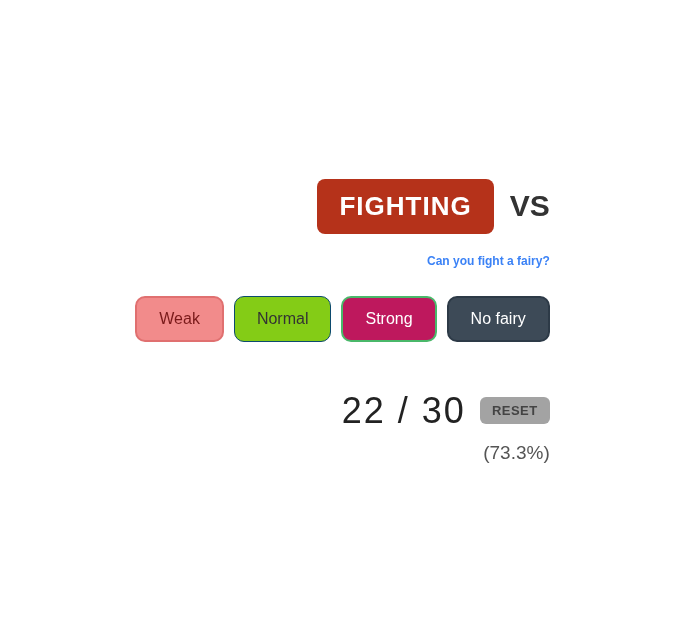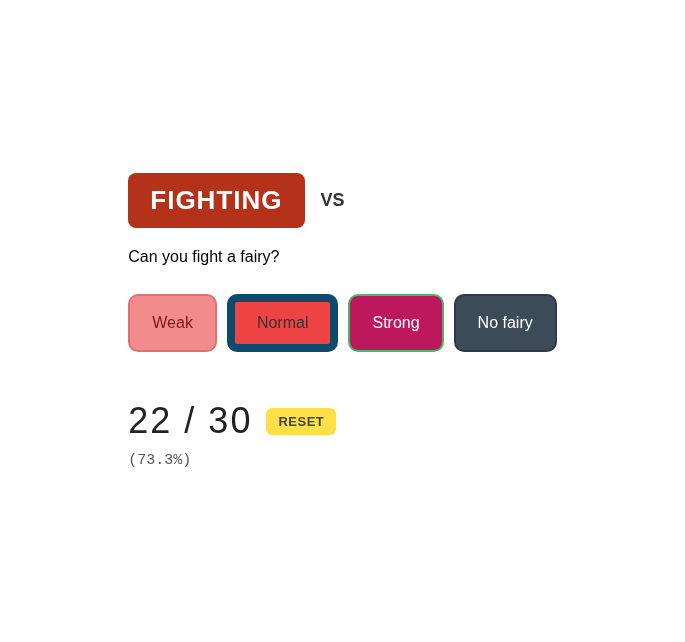--- a/index.html
+++ b/index.html
@@ -14,21 +14,21 @@
       background: #ffffff;
       display: flex;
       align-items: center;
       justify-content: center;
       font-family: Arial, sans-serif;
     }
 
     .container {
       display: flex;
       flex-direction: column;
-      align-items: flex-start;
+      align-items: flex-end;
       gap: 0;
     }
 
     .matchup-row {
       display: flex;
       align-items: center;
       gap: 16px;
       margin-bottom: 20px;
     }
 
@@ -44,29 +44,30 @@
     .type-fighting {
       background-color: #b5321a;
     }
 
     .type-fairy {
       background-color: #f9a8c9;
       color: #ffffff;
     }
 
     .vs-label {
-      font-size: 18px;
+      font-size: 30px;
       font-weight: bold;
       color: #333333;
     }
 
     .question {
-      font-size: 16px;
-      color: #000000;
+      font-size: 12px;
+      color: #3b82f6;
       margin-bottom: 28px;
+      font-weight: bold;
     }
 
     .buttons-row {
       display: flex;
       gap: 10px;
       margin-bottom: 48px;
     }
 
     .answer-btn {
       padding: 12px 22px;
@@ -79,24 +80,24 @@
       text-align: center;
     }
 
     .btn-weak {
       background-color: #f28b8b;
       color: #7a1a1a;
       border-color: #e07070;
     }
 
     .btn-normal {
-      background-color: #ef4444;
+      background-color: #84cc16;
       color: #333333;
       border-color: #cccccc;
-      border: 8px solid #0c4a6e;
+      border: 1px solid #0c4a6e;
     }
 
     .btn-strong {
       background-color: #be185d;
       color: #ffffff;
       border-color: #4ab86a;
     }
 
     .btn-noeffect {
       background-color: #3d4a57;
@@ -112,35 +113,34 @@
     }
 
     .score-text {
       font-size: 36px;
       font-weight: 300;
       color: #222222;
       letter-spacing: 2px;
     }
 
     .reset-btn {
-      background-color: #fde047;
+      background-color: #a3a3a3;
       color: #444444;
       border: none;
       border-radius: 6px;
       padding: 6px 12px;
       font-size: 13px;
       font-weight: bold;
       cursor: pointer;
       letter-spacing: 0.5px;
     }
 
     .percentage-text {
-      font-size: 15px;
+      font-size: 19px;
       color: #555555;
-      font-family: Liberation Mono, monospace;
     }
   </style>
 </head>
 <body>
 
 <div class="container">
 
   <div class="matchup-row">
     <div class="type-badge type-fighting">FIGHTING</div>
     <span class="vs-label">VS</span>

